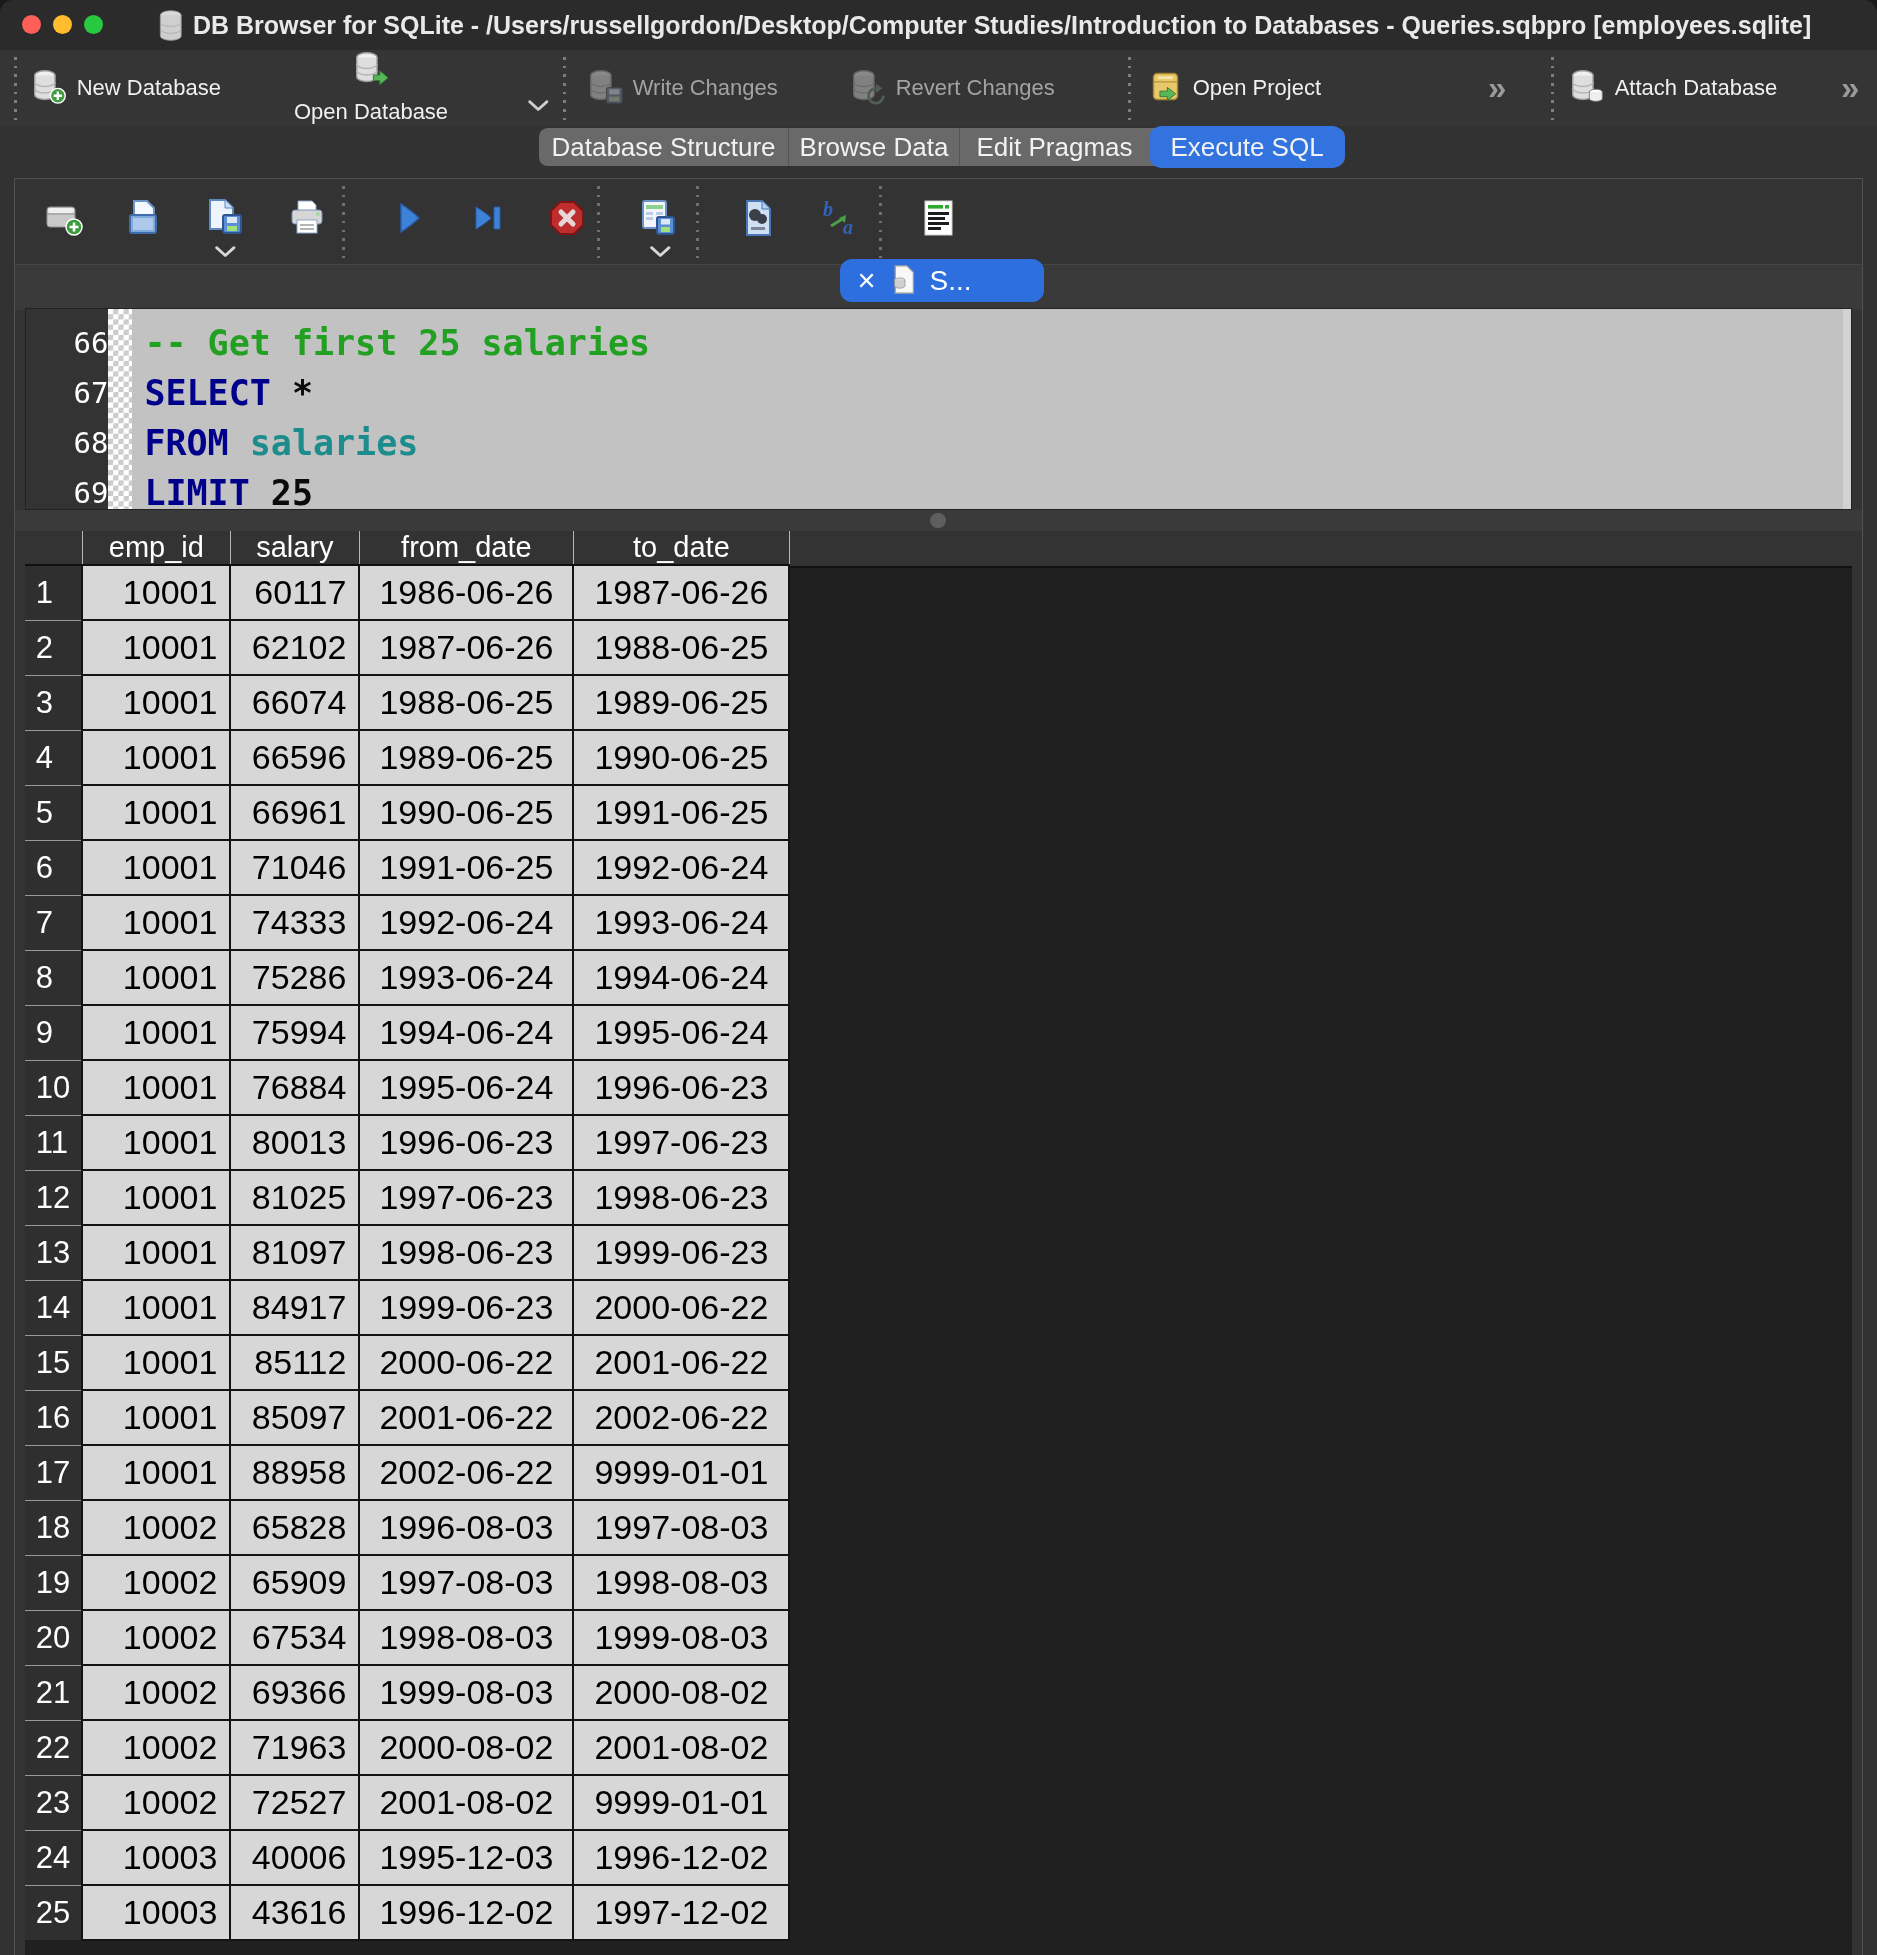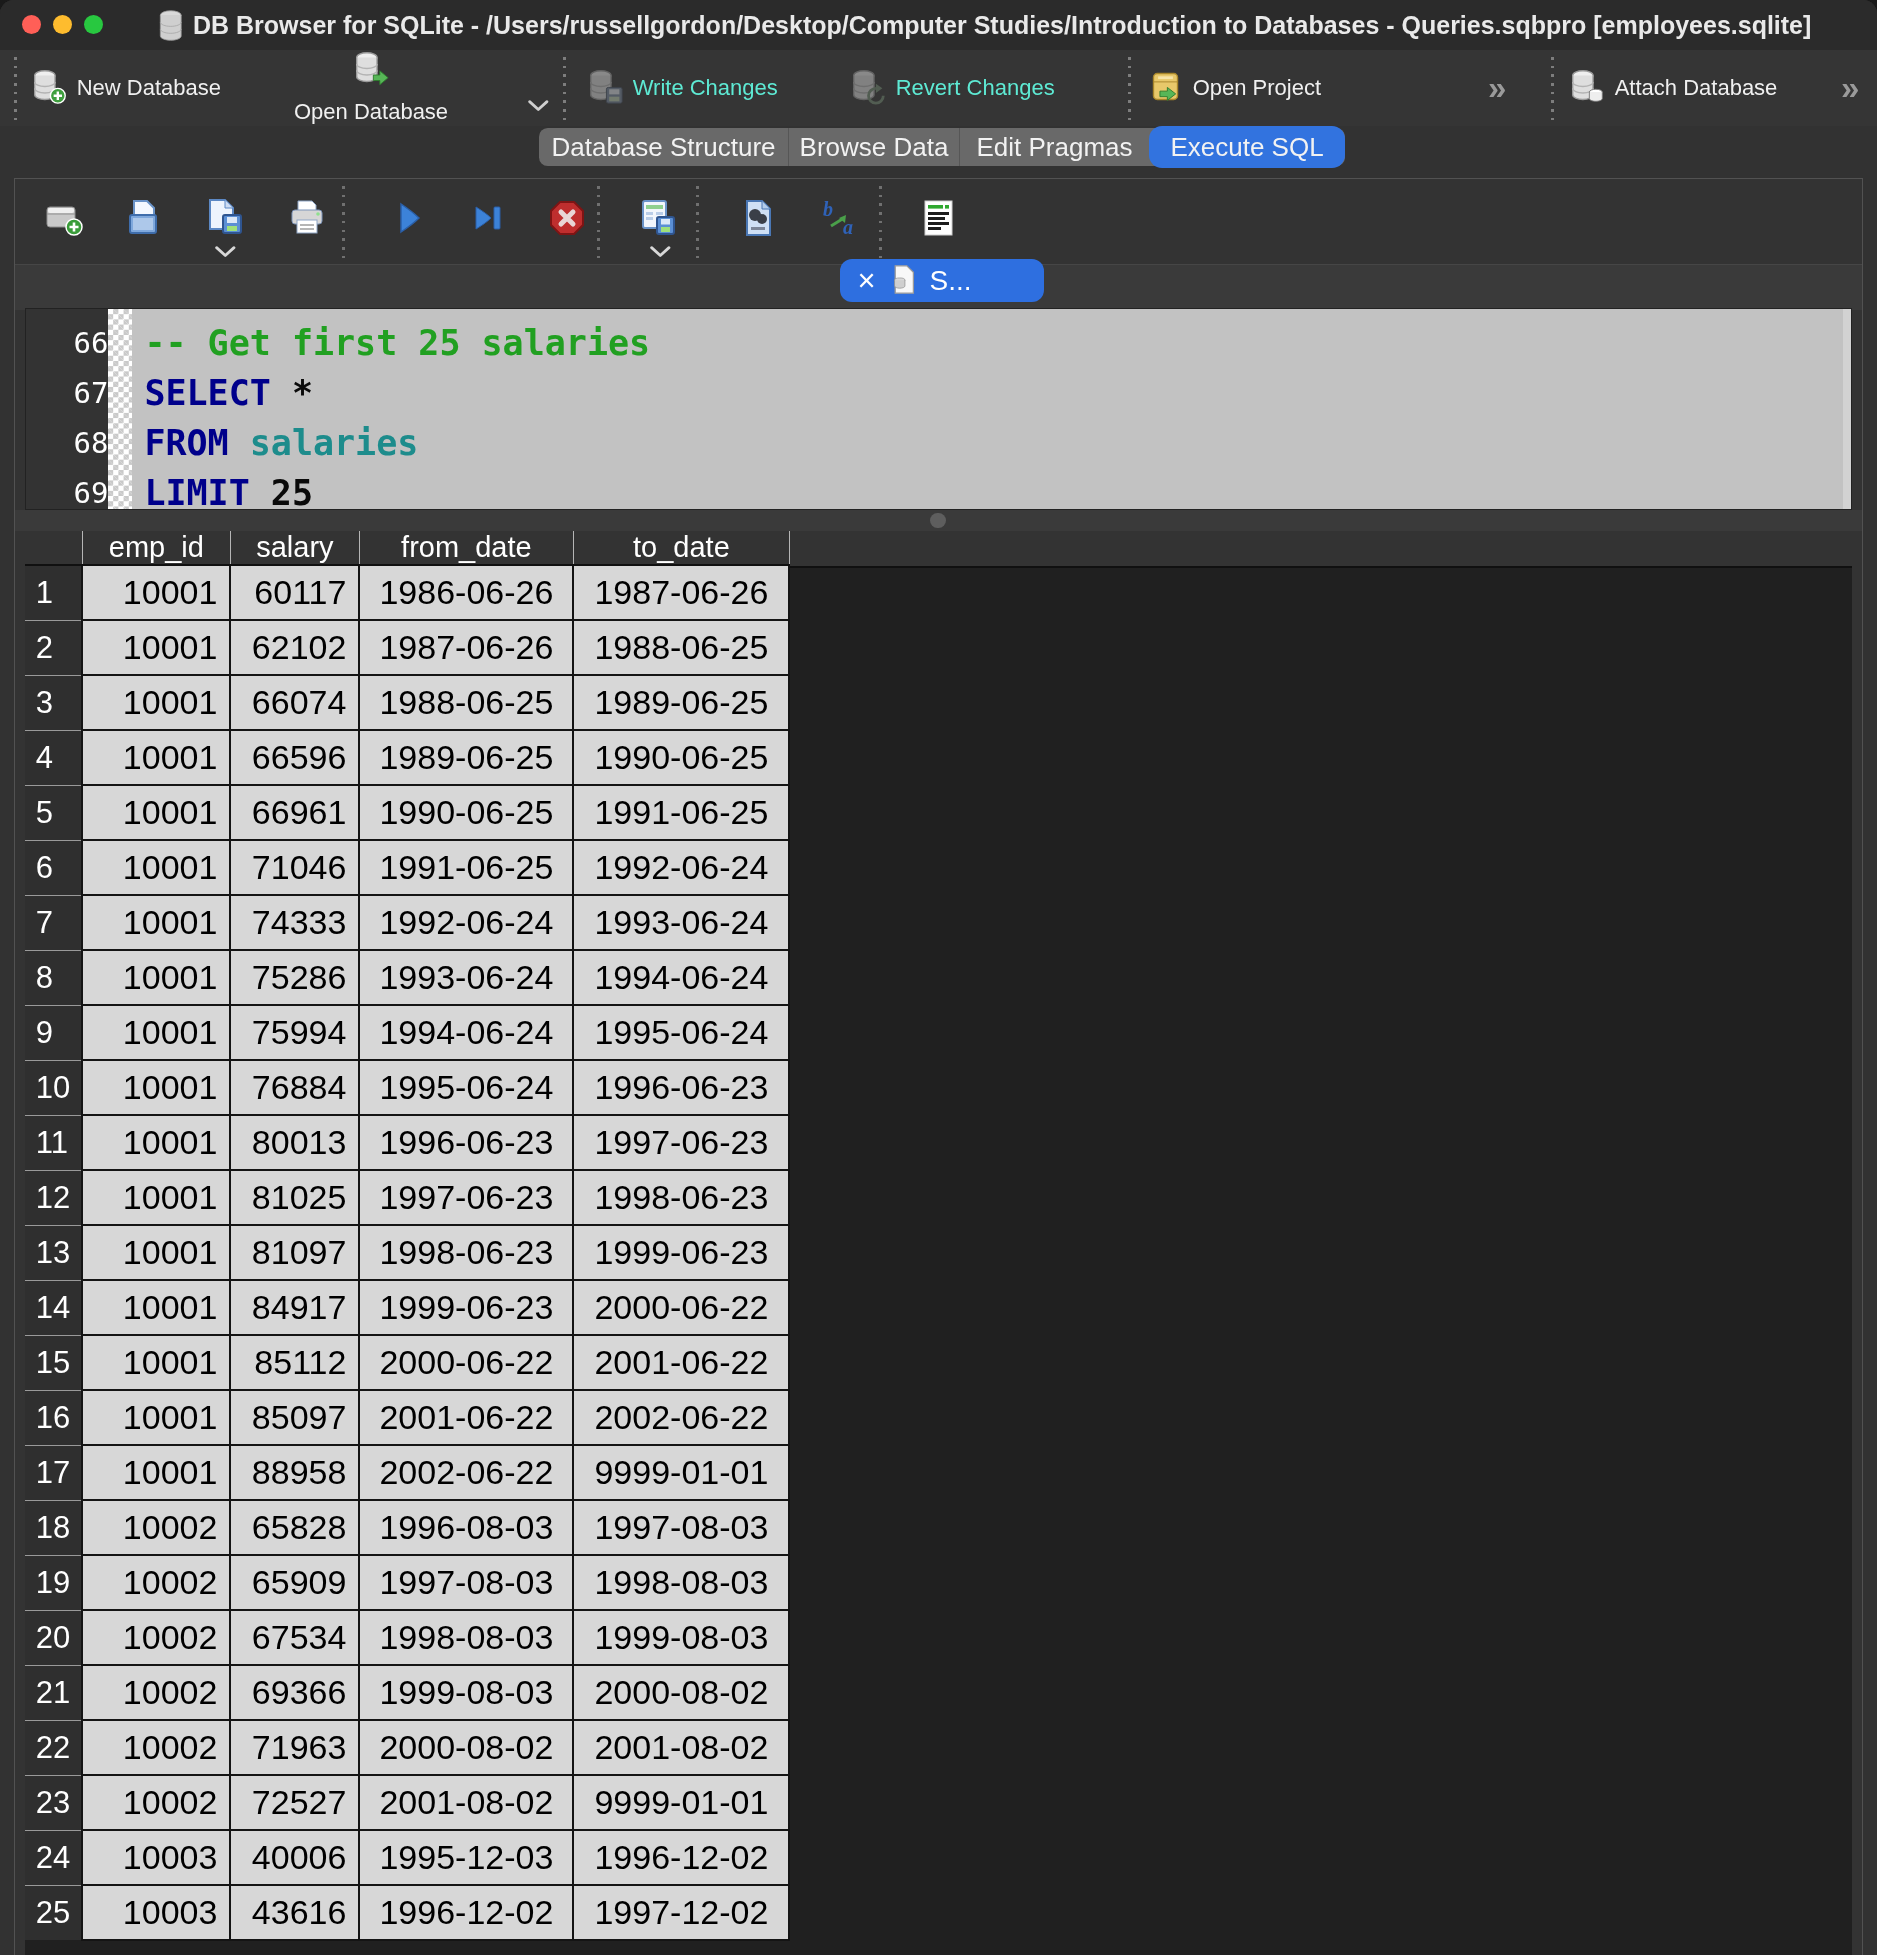--- a/index.html
+++ b/index.html
@@ -14,21 +14,21 @@
   .tl.yellow{left:53px;background:#febc2e;}
   .tl.green{left:84px;background:#28c840;}
   .title-ic{position:absolute;left:156px;top:8.7px;}
   .title-text{position:absolute;left:193px;top:0;height:50px;line-height:50px;
               color:#e9e9e9;font-size:25px;font-weight:bold;white-space:nowrap;}
 
   
   .toolbar1{position:absolute;left:0;top:50px;width:1877px;height:76px;background:#353535;}
   .tb-item{position:absolute;top:0;height:76px;display:flex;align-items:center;gap:8.7px;cursor:default;}
   .tb-item .lbl{color:#f0f0f0;font-size:22px;white-space:nowrap;}
-  .tb-item.disabled .lbl{color:#5eead4;}
+  .tb-item.disabled .lbl{color:#a3a3a3;}
   .tb-item.disabled svg{opacity:.45;filter:grayscale(.7);}
   .tb-sep{position:absolute;top:7px;width:2.6px;height:63px;
           background-image:repeating-linear-gradient(#7d7d7d 0 2.6px,transparent 2.6px 8.7px);}
   .tb-ovf{position:absolute;top:0;height:76px;line-height:76px;color:#9a9a9a;
           font-size:33px;font-weight:bold;}
   .dd-chev{position:absolute;}
 
   
   .viewtabs{position:absolute;left:539px;top:128px;height:38px;display:flex;
             background:#696969;border-radius:8.7px;}

